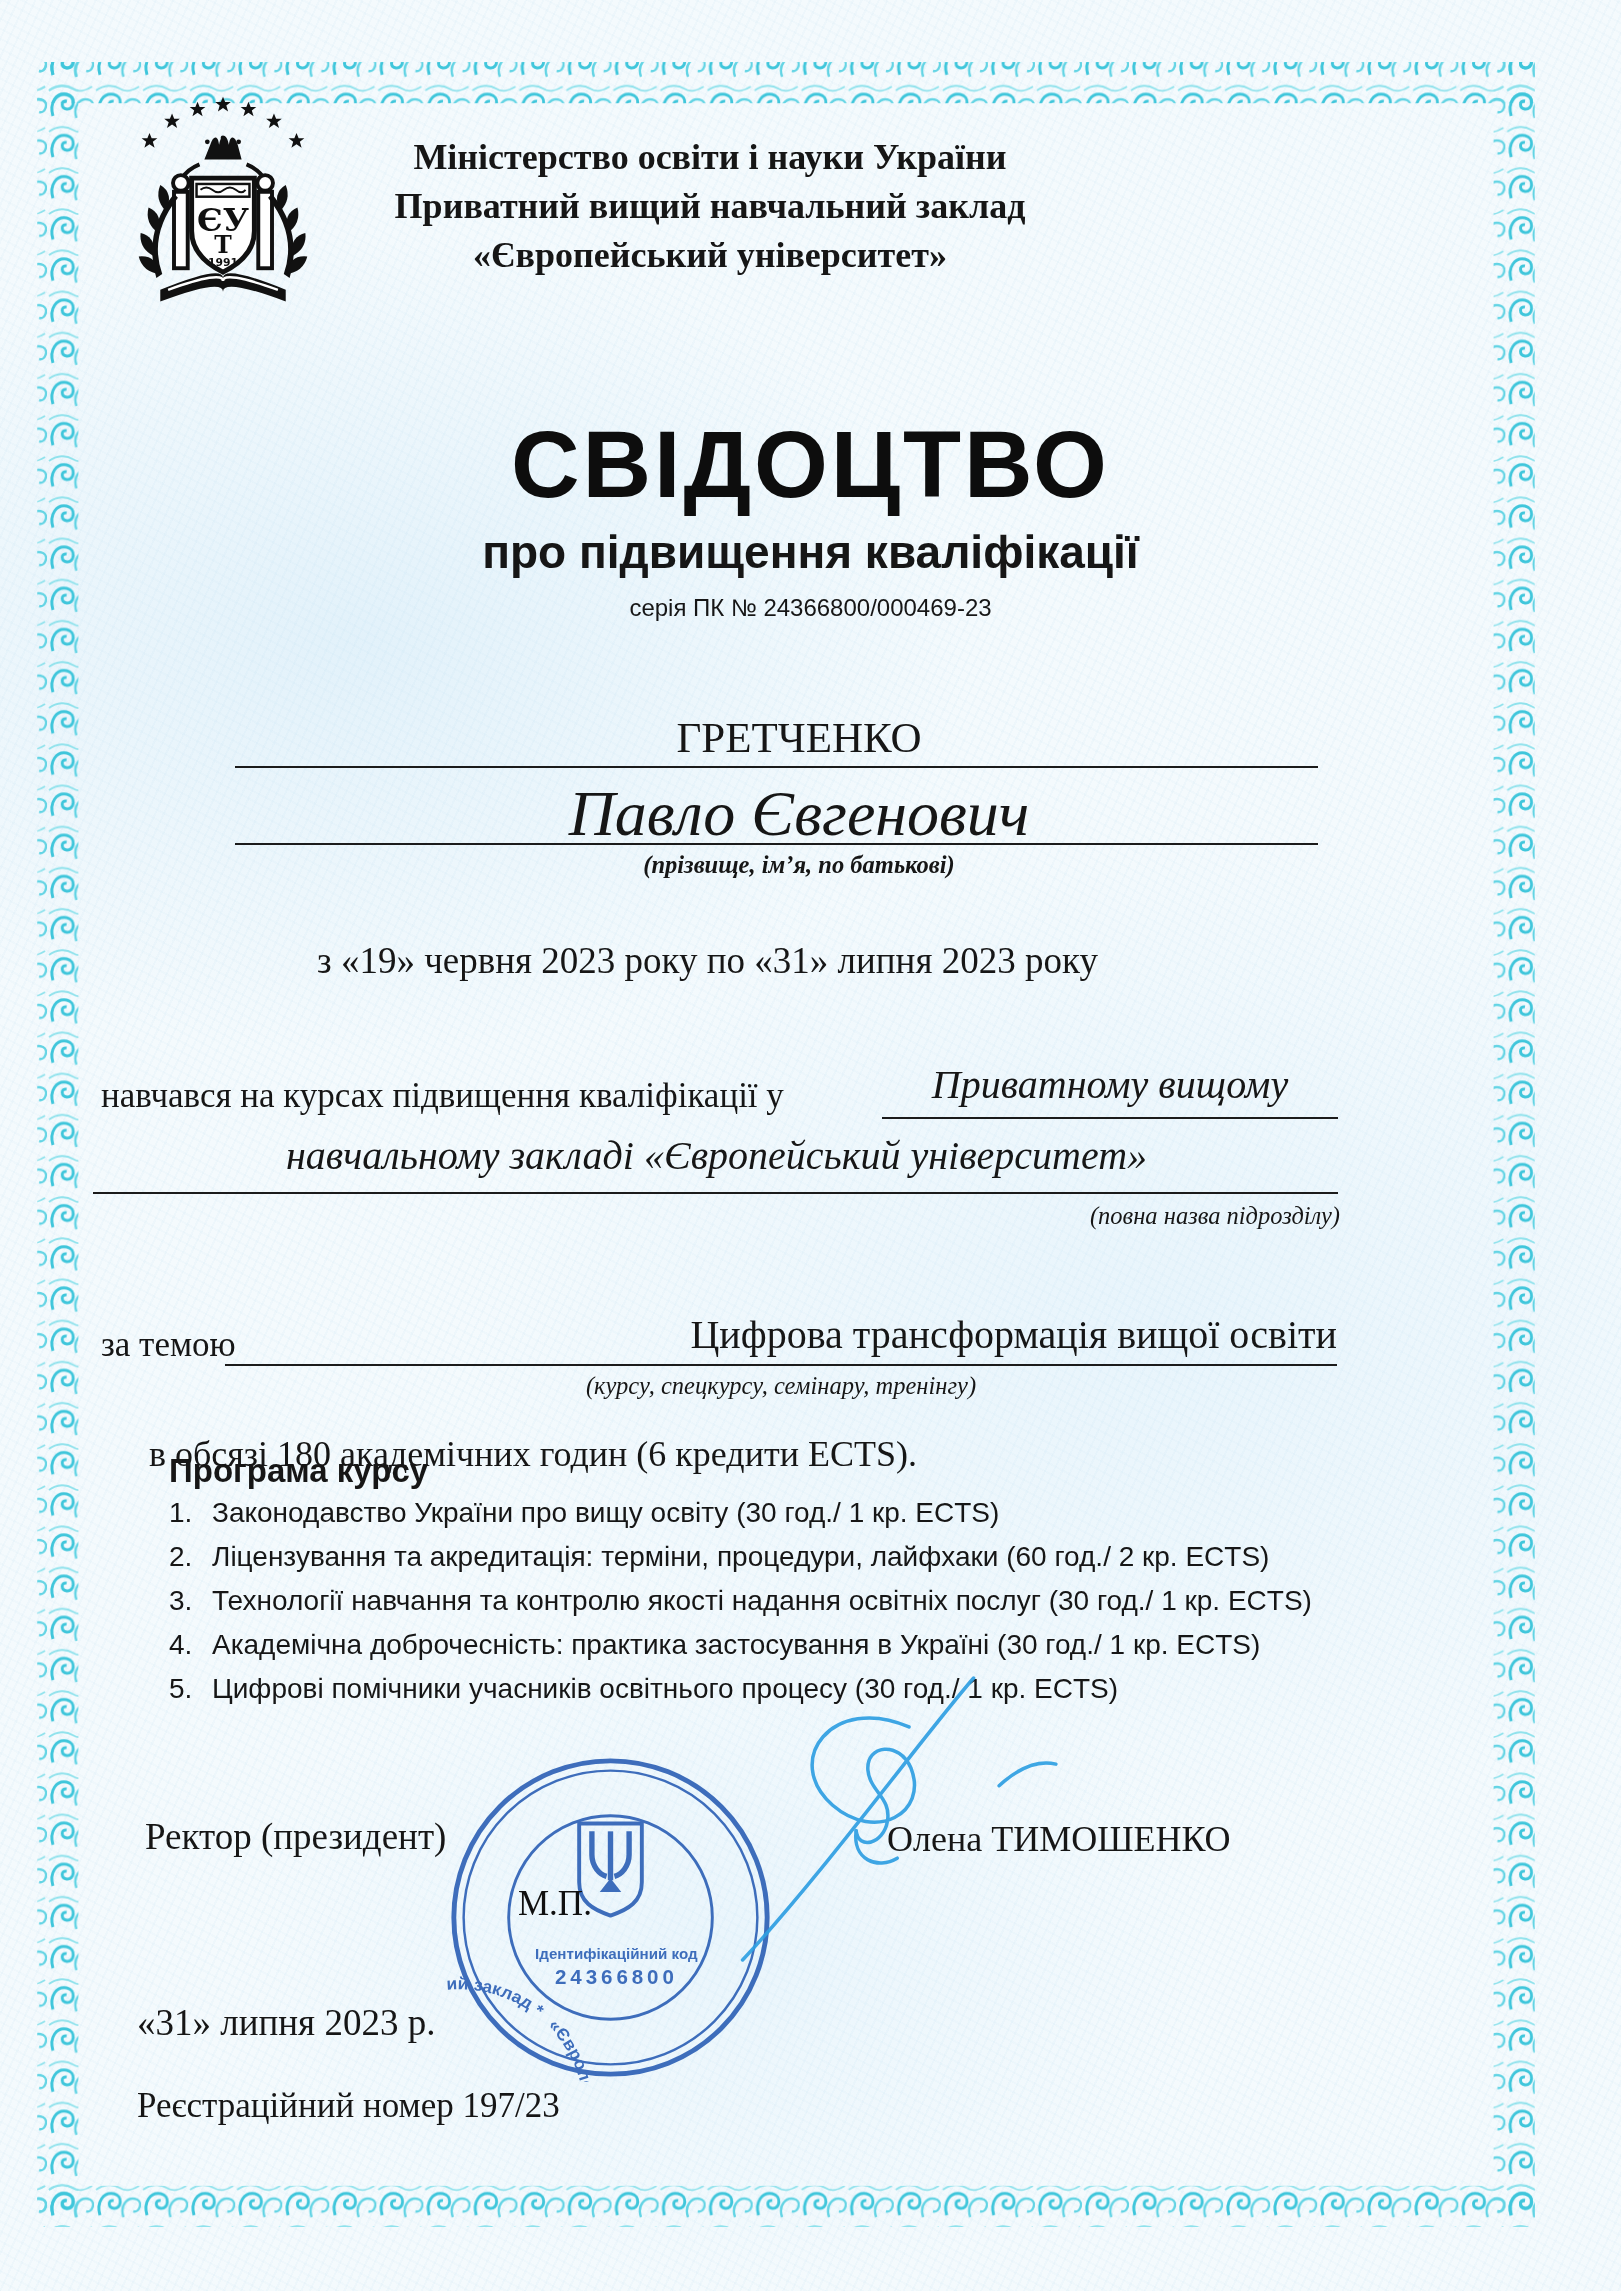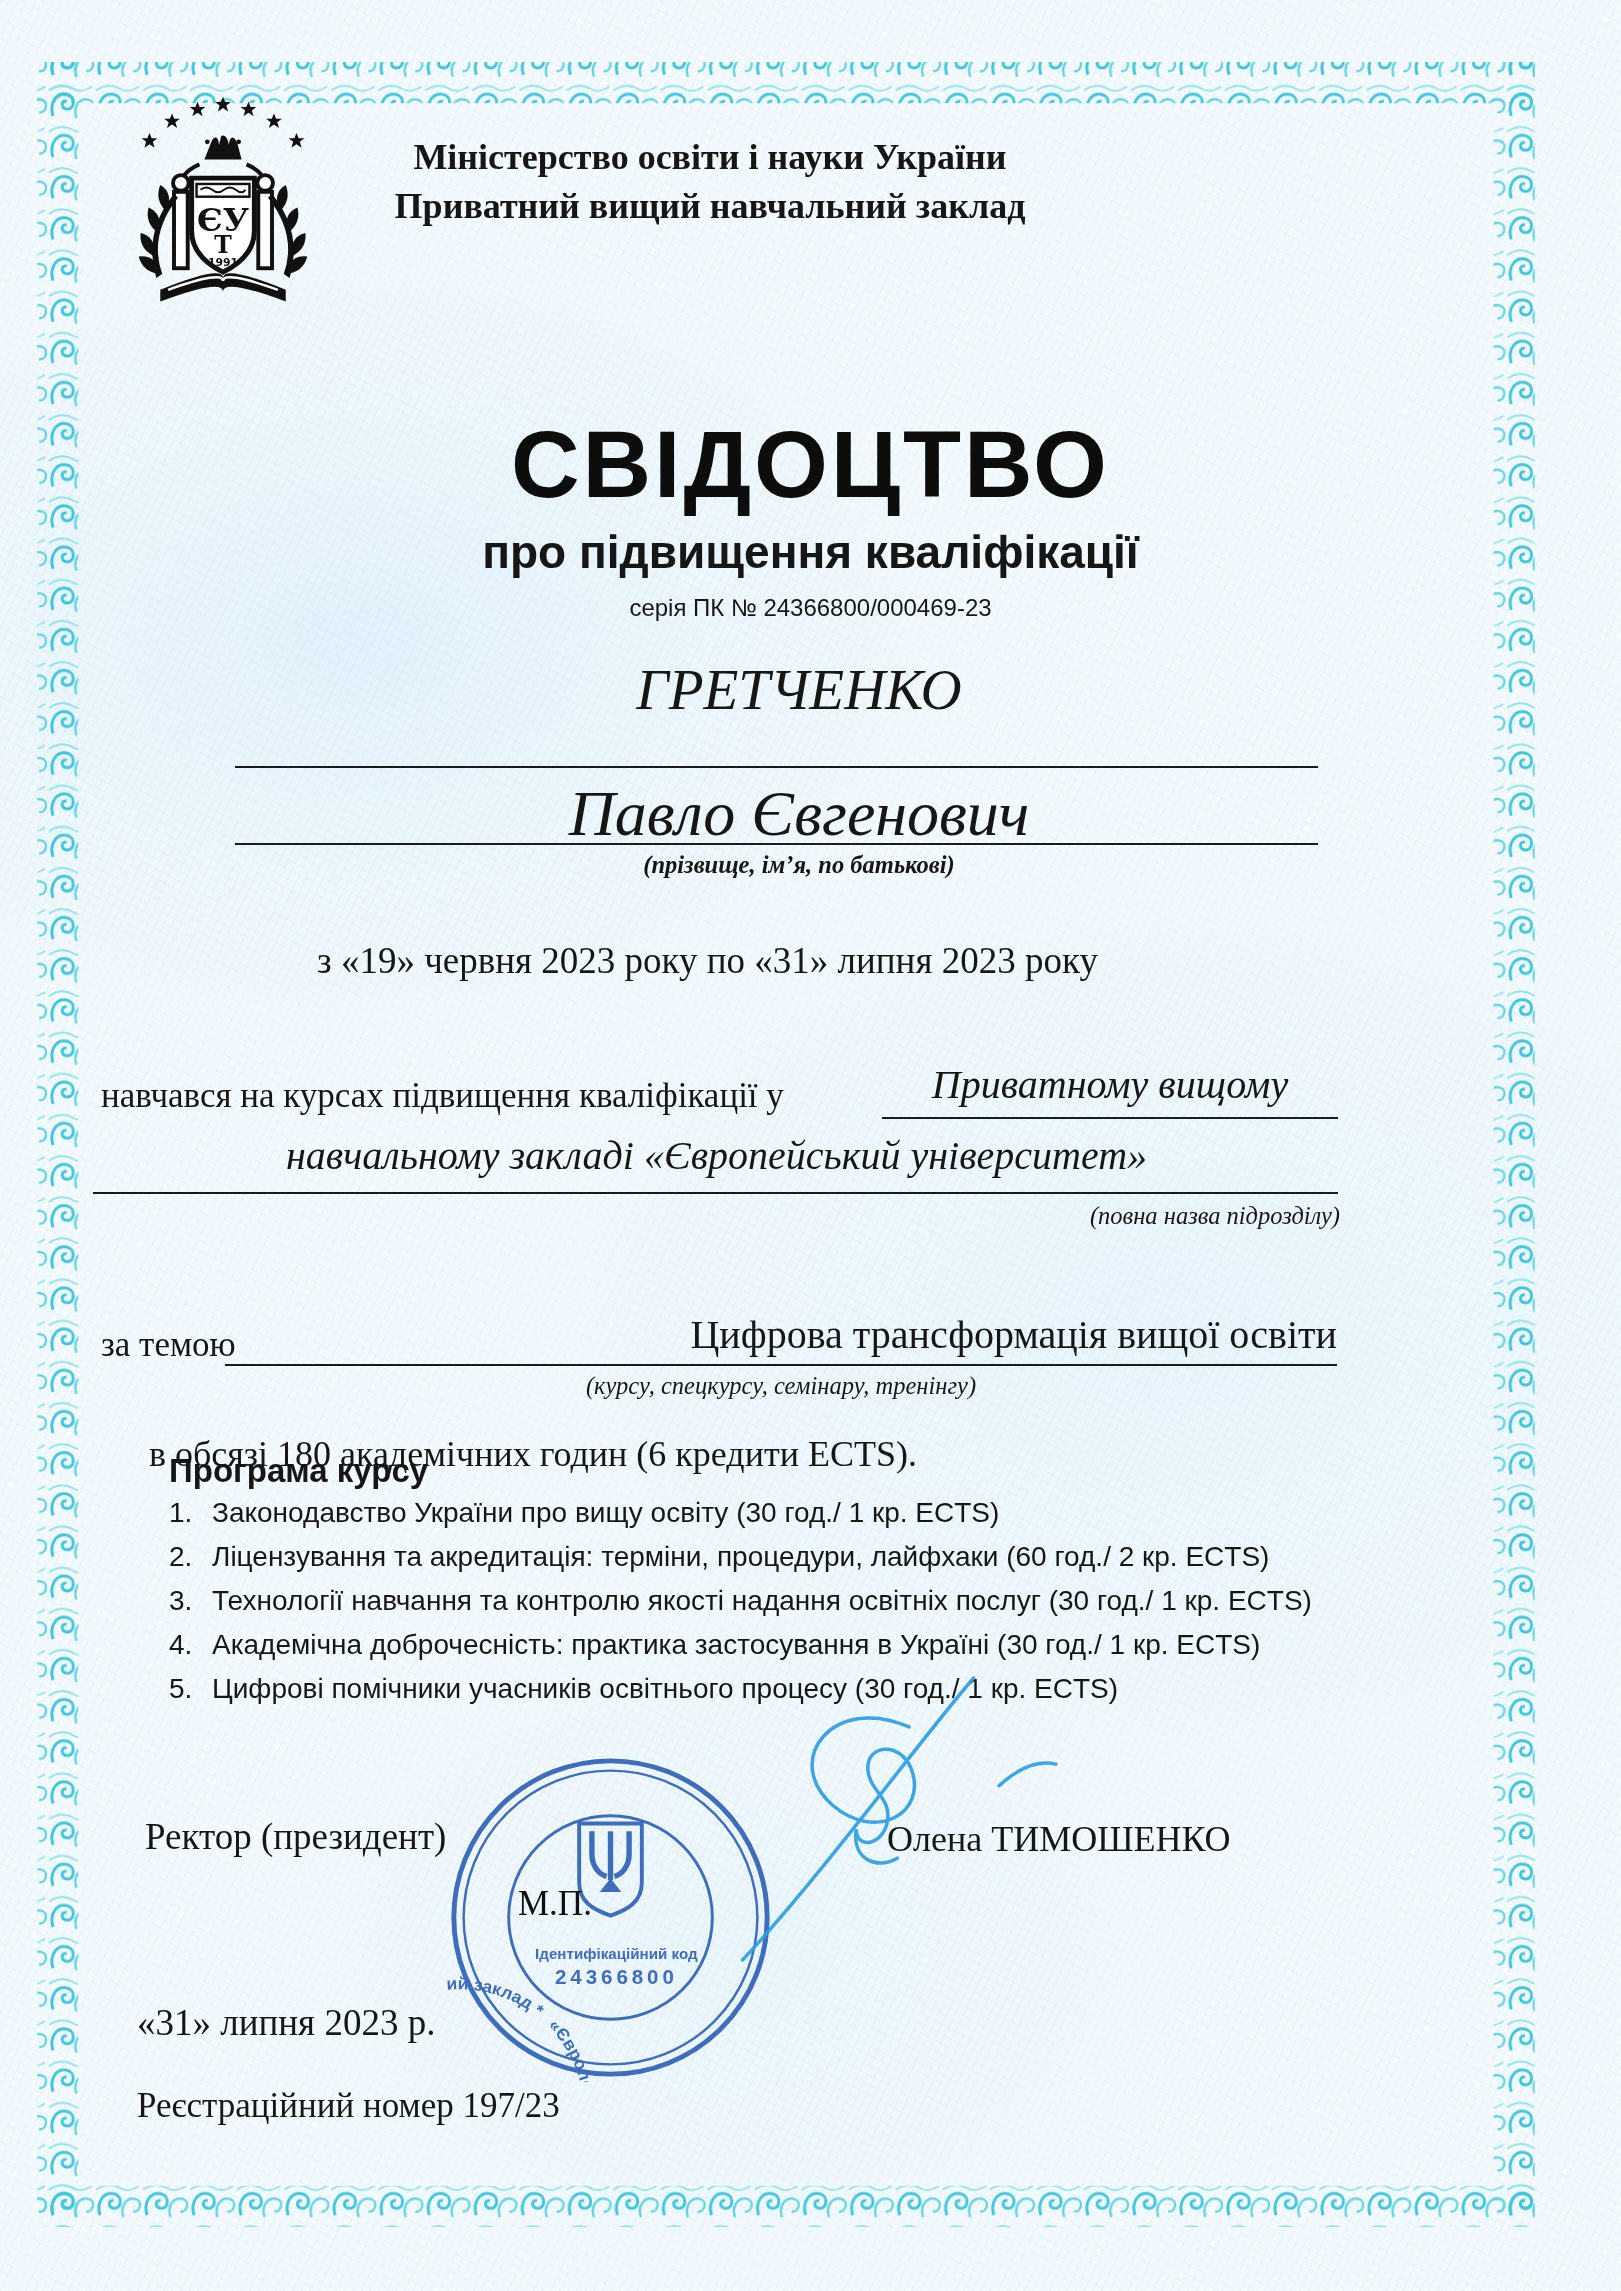--- a/index.html
+++ b/index.html
@@ -17,21 +17,21 @@
   .abs{position:absolute;}
   .ctr{text-align:center;}
   
   .hdr{left:263px;top:133px;width:894px;font-weight:bold;font-size:36px;line-height:49px;}
   
   .title{left:0;top:410px;width:1621px;font-family:"Liberation Sans",sans-serif;font-weight:700;
          font-size:95px;letter-spacing:2.9px;color:#0d0d0d;}
   .subtitle{left:0;top:525px;width:1621px;font-family:"Liberation Sans",sans-serif;font-weight:700;font-size:46px;}
   .series{left:0;top:594px;width:1621px;font-family:"Liberation Sans",sans-serif;font-size:24px;}
   
-  .surname{left:0;top:657px;width:1598px;font-style:italic;font-size:57px;}
+  .surname{left:0;top:713px;width:1598px;font-size:43px;}
   .given{left:0;top:777px;width:1598px;font-style:italic;font-size:64px;}
   .rule{height:2px;background:#1b1b1b;}
   .cap{font-style:italic;font-size:24.5px;}
   .period{left:0;top:939px;width:1415px;font-size:37px;}
   
   .lbl{font-size:35px;}
   .ital{font-style:italic;font-size:40px;}
   .topic{font-size:40px;text-align:right;}
   .volume{font-size:36px;margin-left:48px;}
   
@@ -106,20 +106,21 @@
       <path d="M178,130 q12,-12 6,-27 q-14,8 -6,27"></path>
         <path d="M184,194 q18,-2 22,-18 q-18,-2 -22,18"></path>
     </g>
     <path d="M56,210 Q120,184 120,198 Q120,184 184,210 L184,222 Q120,198 120,212 Q120,198 56,222 Z" fill="#111"></path>
     <path d="M64,210 Q120,190 120,201 Q120,190 176,210" fill="none" stroke="#fff" stroke-width="2.5"></path>
   </svg>
 
   <div class="abs hdr ctr">
     <div>Міністерство освіти і науки України</div>
     <div>Приватний вищий навчальний заклад</div>
+    <div>«Європейський університет»</div>
   </div>
 
   <div class="abs title ctr">СВІДОЦТВО</div>
   <div class="abs subtitle ctr">про підвищення кваліфікації</div>
   <div class="abs series ctr">серія ПК № 24366800/000469-23</div>
 
   <div class="abs surname ctr">ГРЕТЧЕНКО</div>
   <div class="abs rule" style="left:235px;top:766px;width:1083px;"></div>
   <div class="abs given ctr">Павло Євгенович</div>
   <div class="abs rule" style="left:235px;top:843px;width:1083px;"></div>

